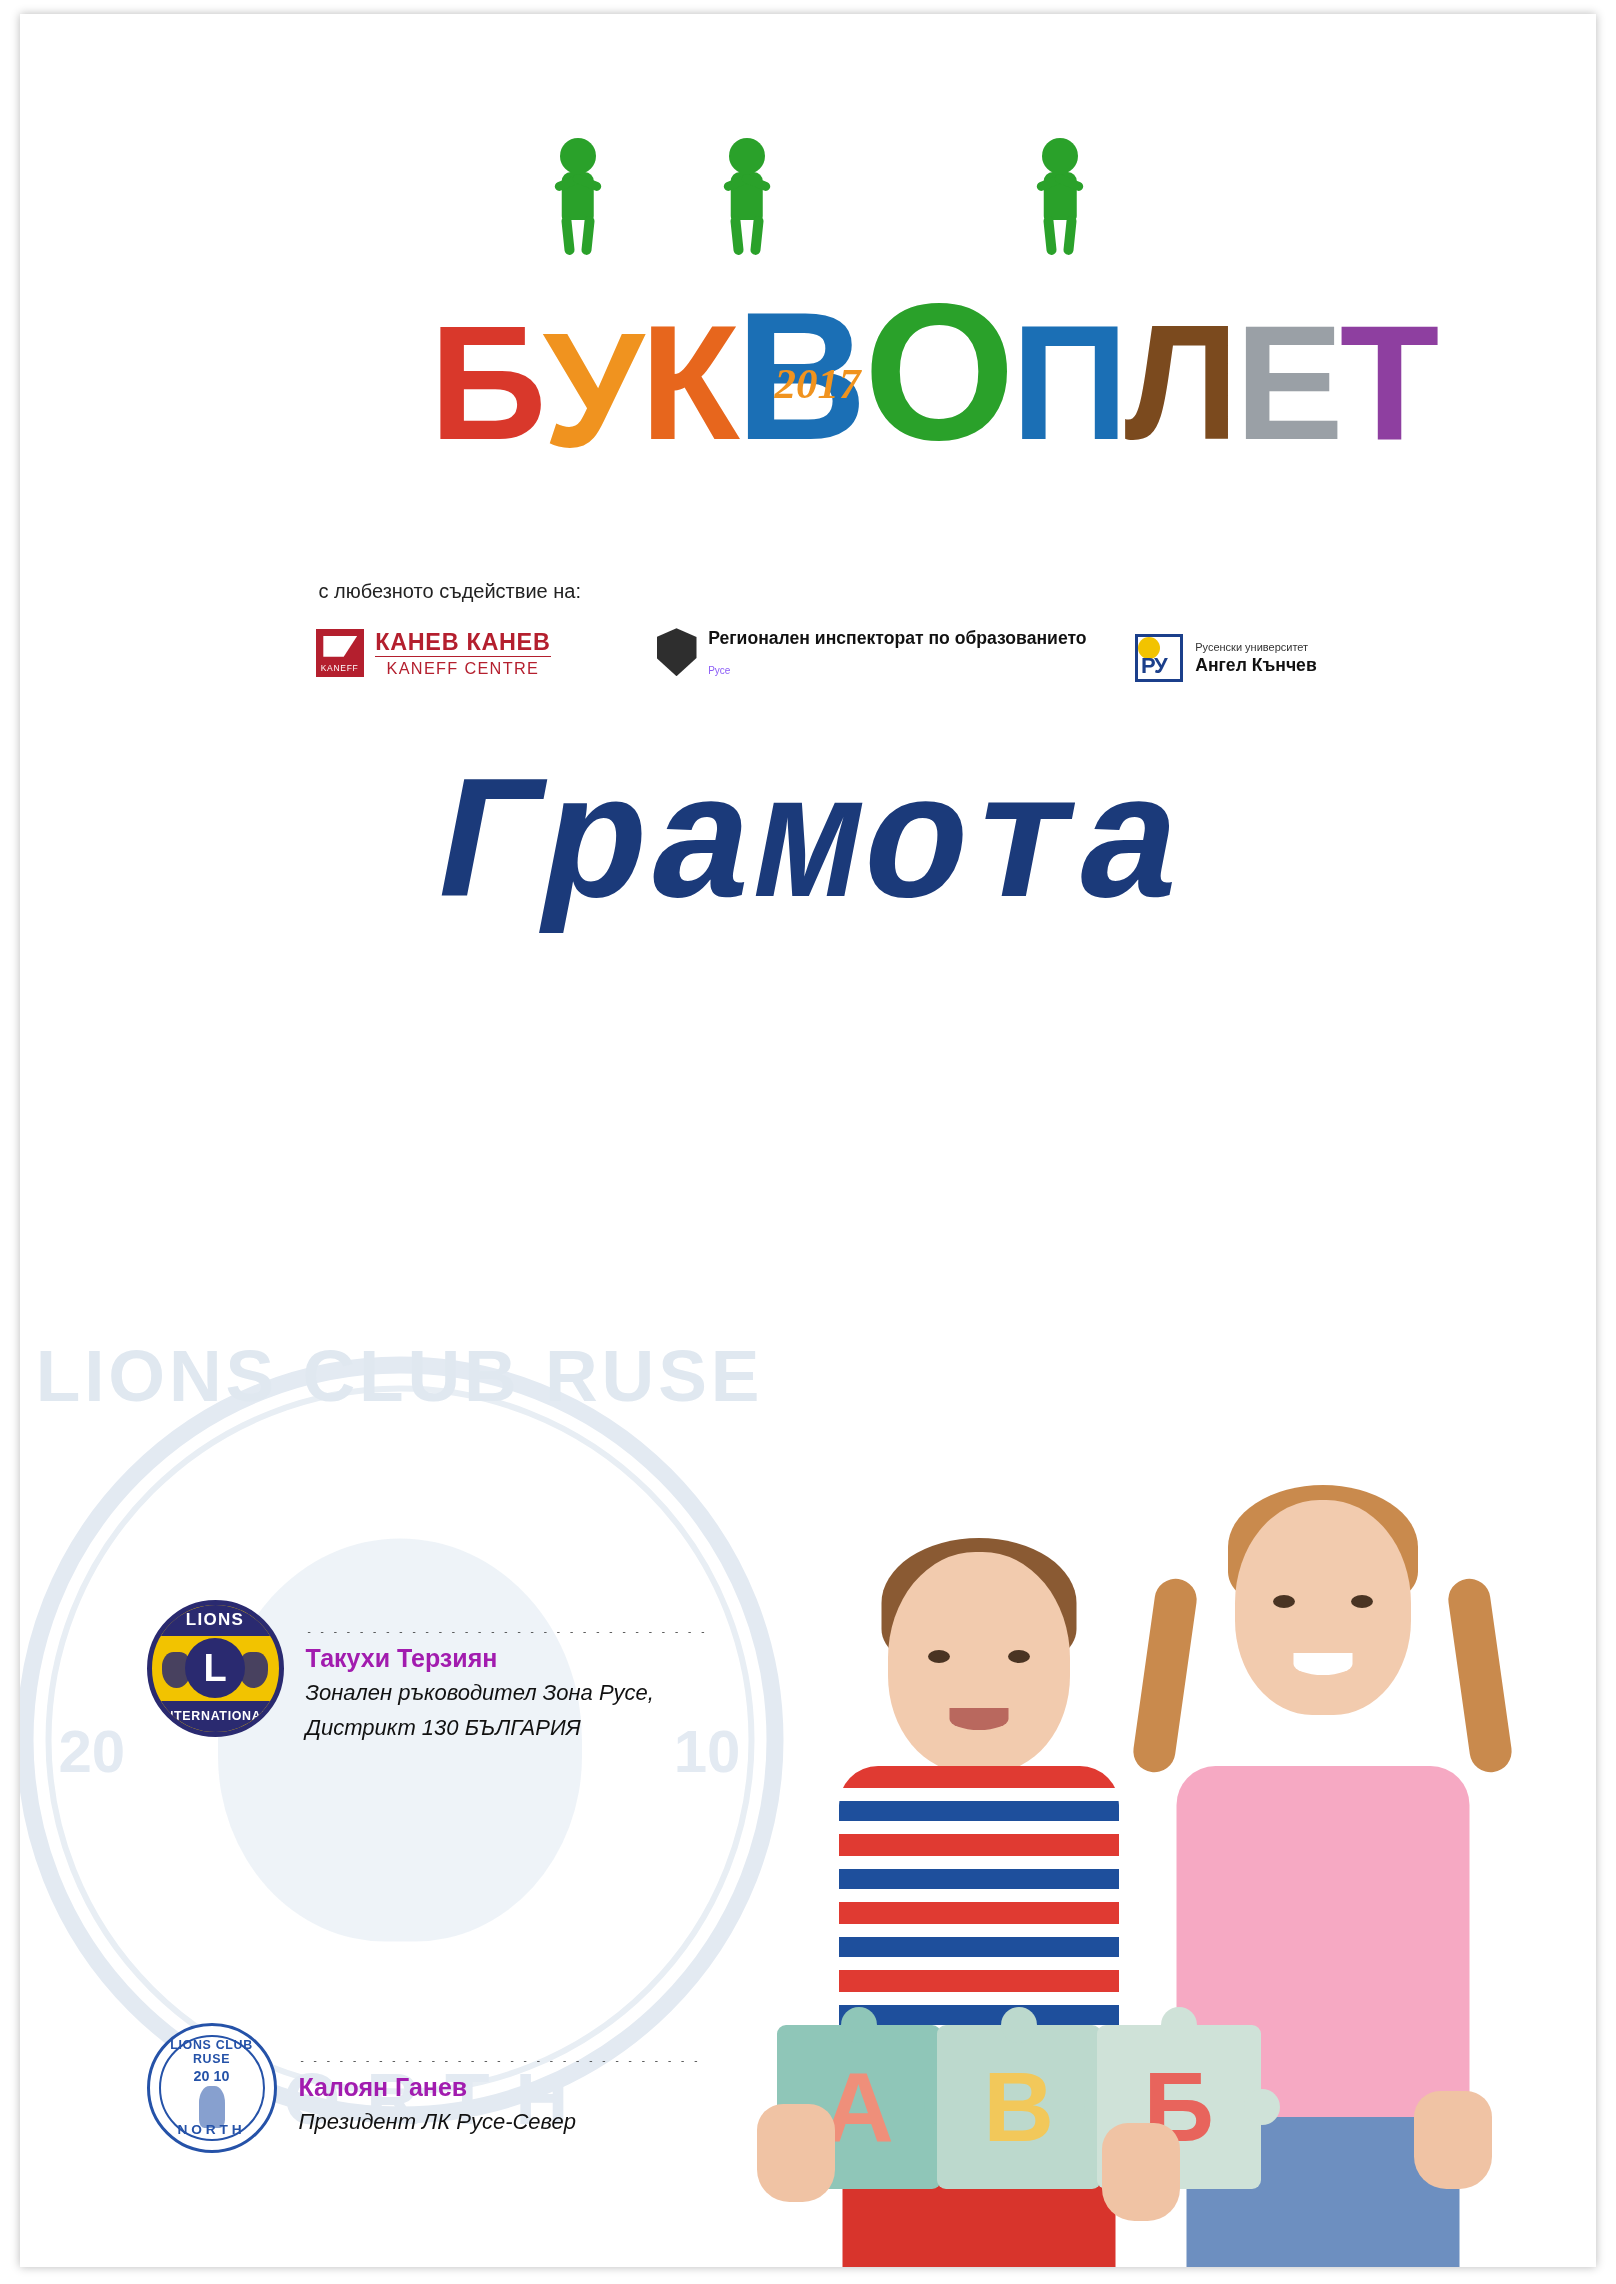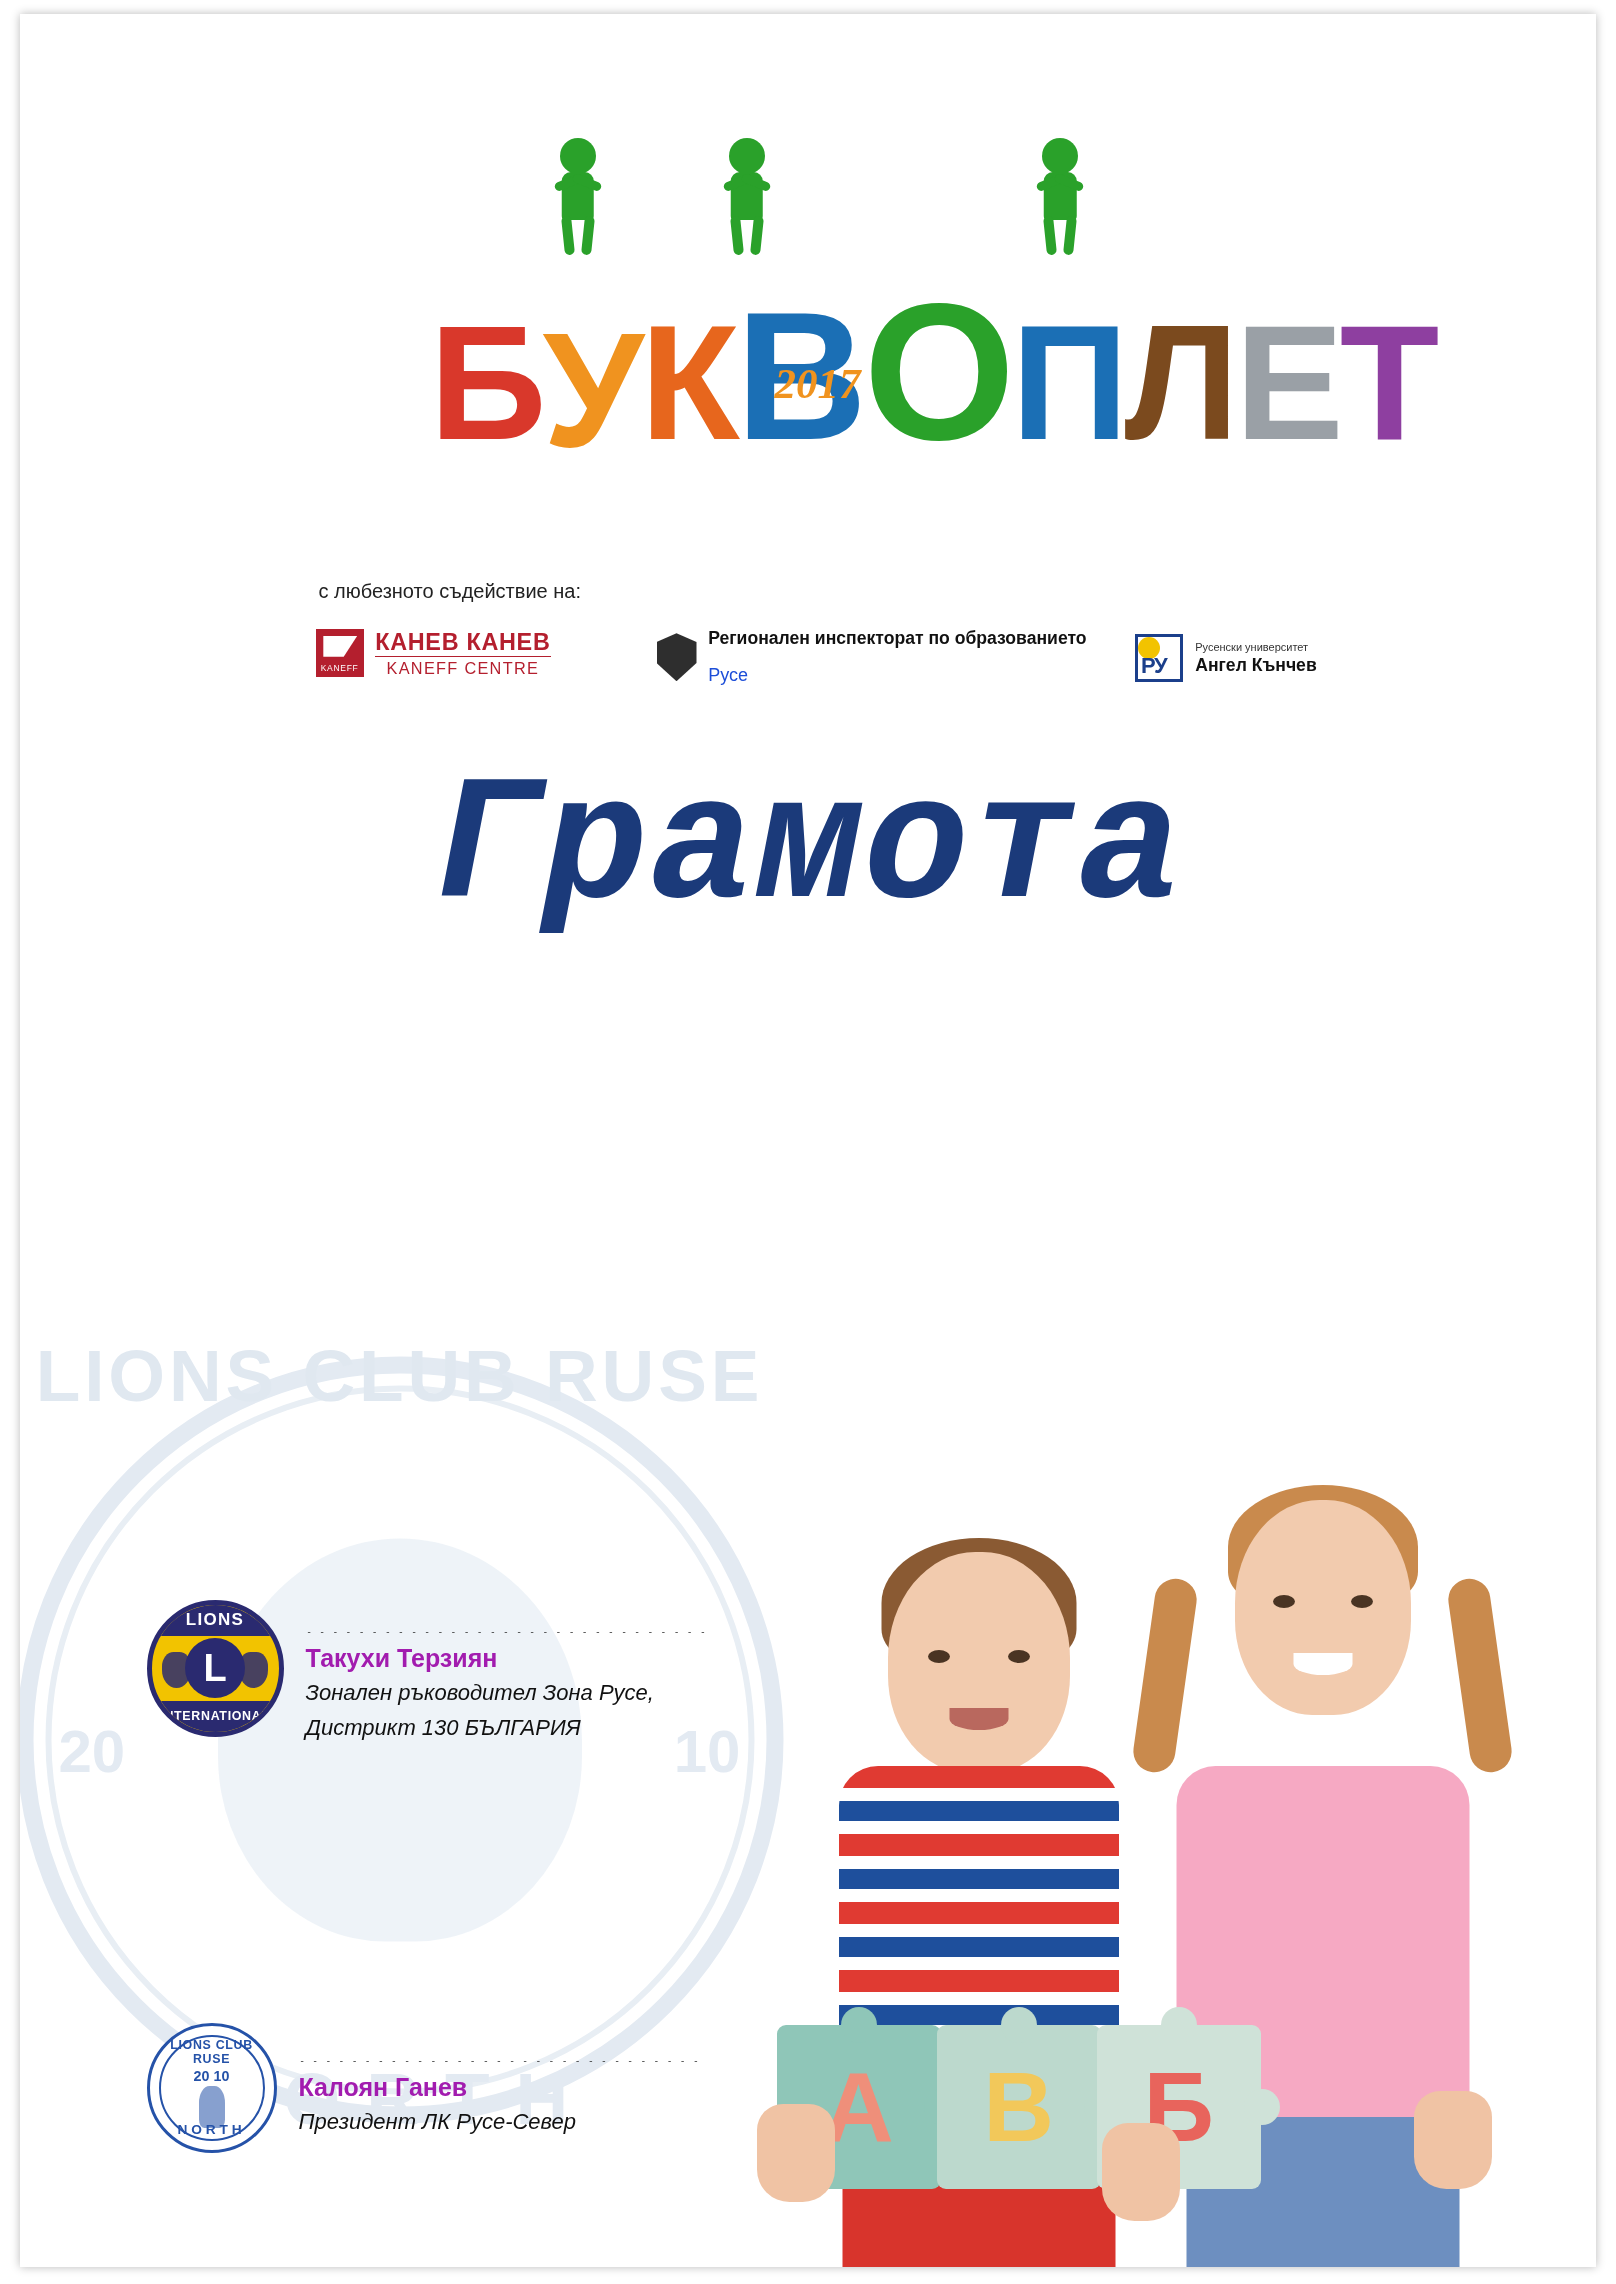--- a/index.html
+++ b/index.html
@@ -295,21 +295,21 @@
     position: relative;
   }
   .crest .shape {
     position: absolute;
     inset: 0;
     background: #111;
     clip-path: polygon(50% 0, 100% 18%, 100% 62%, 50% 100%, 0 62%, 0 18%);
     opacity: .88;
   }
   .rio-txt .r1 { font-size: 17.6px; font-weight: bold; color: #111; }
-  .rio-txt .r2 { font-size: 18px; color: #1d4ed8; margin-top: 16px; }
+  .rio-txt .r2 { font-size: 10px; color: #8b5cf6; margin-top: 16px; }
 
   .uni-mark {
     width: 49px;
     height: 49px;
     position: relative;
   }
   .uni-mark .sq {
     position: absolute;
     left: 0; top: 0;
     width: 48px; height: 48px;

